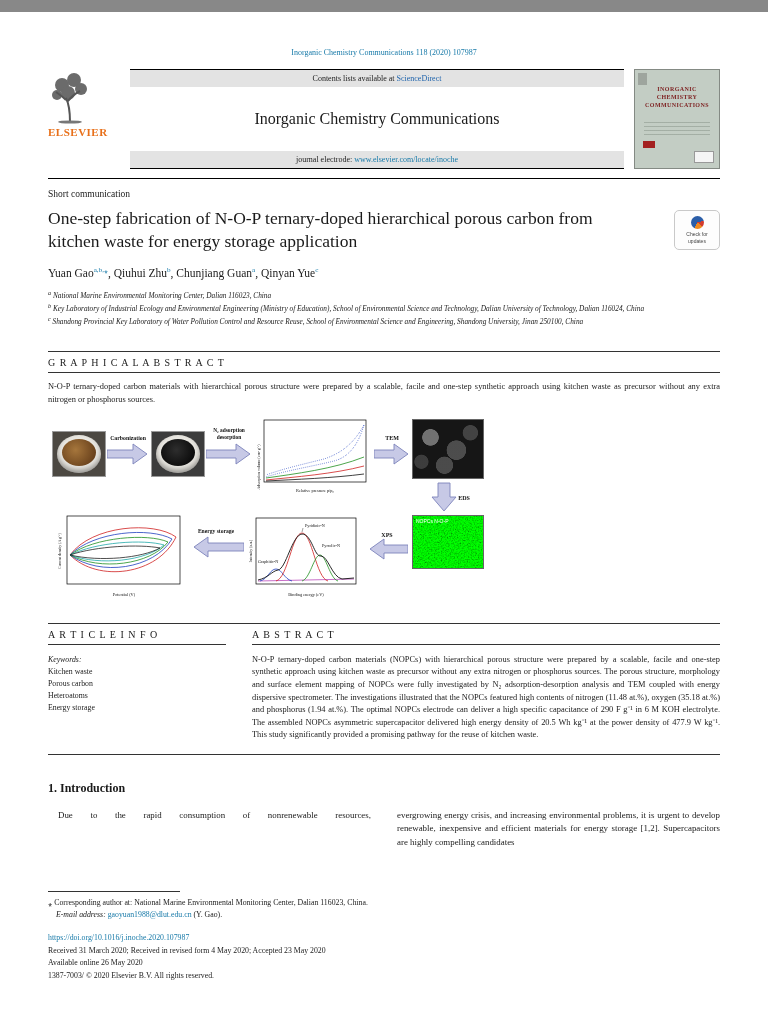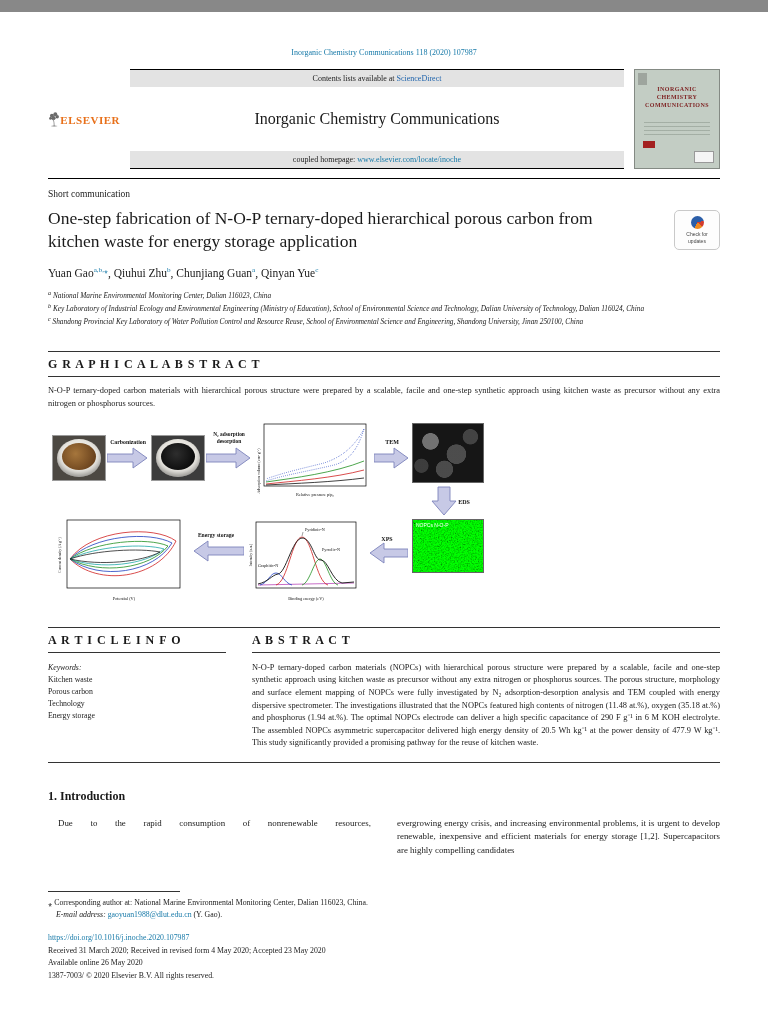--- a/index.html
+++ b/index.html
@@ -11,21 +11,21 @@
   }
   .content { padding:0 48px; }
   .rule { border:none; border-top:0.8px solid #333; }
   .rule-thick { border:none; border-top:1.6px solid #000; margin-top:9px; }
   .link-teal { color:#1679a8; text-decoration:none; cursor:pointer; }
   .link-blue { color:#1e63ac; text-decoration:none; cursor:pointer; }
 
   .citation { margin-top:36px; text-align:center; font-size:8px; color:#1679a8; }
 
   .masthead { display:flex; gap:10px; height:100px; margin-top:12px; align-items:stretch; }
-  .elsevier { width:72px; display:flex; flex-direction:row; align-items:center; }
+  .elsevier { width:72px; display:flex; flex-direction:column; }
   .elsevier-word { color:#e8701a; font-size:11px; font-weight:bold; letter-spacing:0.5px; margin-top:1px; }
   .mast-box { flex:1; border-top:1.4px solid #000; border-bottom:1.4px solid #000; display:flex; flex-direction:column; }
   .band { background:#e3e3e3; text-align:center; font-size:8px; padding:4px 0; color:#222; }
   .band-title { flex:1; display:flex; align-items:center; justify-content:center; font-size:16px; background:#fff; }
   .cover { width:86px; position:relative; background:#c3cdc4; border:1px solid #848a84; overflow:hidden; }
   .cover-logo { position:absolute; top:3px; left:3px; width:9px; height:12px; background:#8a8f8a; opacity:.65; }
   .cover-title { margin-top:15px; padding:0 5px; text-align:center; color:#7d1f1f; font-weight:bold; font-size:6px; letter-spacing:.4px; line-height:1.35; }
   .cover-text-lines { position:absolute; left:9px; right:9px; bottom:32px; height:14px; background:repeating-linear-gradient(#96a197 0 1px, transparent 1px 4px); opacity:.7; }
   .cover-red { position:absolute; left:8px; bottom:20px; width:12px; height:7px; background:#a32020; }
   .cover-bar { position:absolute; right:5px; bottom:5px; width:20px; height:12px; background:#f5f5f5; border:0.5px solid #999; }
@@ -36,21 +36,21 @@
   .badge { position:absolute; right:0; top:3px; width:46px; height:40px; border:1px solid #c9c9c9; border-radius:5px; background:#fdfdfd; display:flex; flex-direction:column; align-items:center; justify-content:center; gap:2px; }
   .badge-disc { width:13px; height:13px; border-radius:50%; background:conic-gradient(from 210deg, #2b5ea8 0 62%, #d23b2e 62% 78%, #ef8a1f 78% 100%); }
   .badge-text { font-size:5px; color:#444; text-align:center; line-height:1.25; font-family:"Liberation Sans", sans-serif; }
 
   .authors { margin-top:12px; font-size:11.5px; }
   .authors sup { font-size:62%; }
   .sup-teal { color:#1679a8; }
   .affils { margin-top:10px; font-size:7.3px; font-style:italic; line-height:1.55; }
 
   .ga { margin-top:24px; }
-  .ga-heading, .col-heading { font-size:12px; letter-spacing:1px; padding:5px 0 4px;font-weight:bold; }
+  .ga-heading, .col-heading { font-size:10px; letter-spacing:1px; padding:5px 0 4px; }
   .ga-text { margin-top:8px; font-size:8.4px; text-align:justify; line-height:1.5; }
 
   .fig { position:relative; width:436px; height:192px; margin:10px 0 4px 4px; }
   .fig > * { position:absolute; }
   .photo { background:#4c4842; border:1px solid #9a9a9a; overflow:hidden; }
   .photo1 { left:0; top:14px; width:54px; height:46px; }
   .photo2 { left:99px; top:14px; width:54px; height:46px; background:#3c3c3c; }
   .bowl { position:absolute; left:50%; top:50%; transform:translate(-50%,-50%); width:44px; height:38px; background:#e9e7e1; border-radius:50%; box-shadow:inset 0 -3px 5px rgba(0,0,0,.35); }
   .bowl-inner { position:absolute; left:5px; top:4px; right:5px; bottom:7px; border-radius:50%; }
   .food-waste { background:radial-gradient(circle at 40% 40%, #a6763c, #6b431d 75%); }
@@ -116,21 +116,21 @@
         <div class="elsevier-word">ELSEVIER</div>
       </div>
 
       <div class="mast-box">
         <div class="band">
           <span>Contents lists available at</span>
           <a class="link-blue">ScienceDirect</a>
         </div>
         <div class="band-title">Inorganic Chemistry Communications</div>
         <div class="band">
-          <span>coupled homepage:</span>
+          <span>journal electrode:</span>
           <a class="link-teal">www.elsevier.com/locate/inoche</a>
         </div>
       </div>
 
       <div class="cover">
         <div class="cover-logo"></div>
         <div class="cover-title">INORGANIC CHEMISTRY COMMUNICATIONS</div>
         <div class="cover-text-lines"></div>
         <div class="cover-red"></div>
         <div class="cover-bar"></div>
@@ -271,21 +271,21 @@
 
     <hr class="rule" style="margin-top:14px;">
 
     <div class="info-abs">
       <div class="col-info">
         <div class="col-heading">A R T I C L E   I N F O</div>
         <div class="keywords">
           <div class="kw-label">Keywords:</div>
           <div>Kitchen waste</div>
           <div>Porous carbon</div>
-          <div>Technology</div>
+          <div>Heteroatoms</div>
           <div>Energy storage</div>
         </div>
       </div>
       <div class="col-abs">
         <div class="col-heading">A B S T R A C T</div>
         <div class="abs-text">N-O-P ternary-doped carbon materials (NOPCs) with hierarchical porous structure were prepared by a scalable, facile and one-step synthetic approach using kitchen waste as precursor without any extra nitrogen or phosphorus sources. The porous structure, morphology and surface element mapping of NOPCs were fully investigated by N₂ adsorption-desorption analysis and TEM coupled with energy dispersive spectrometer. The investigations illustrated that the NOPCs featured high contents of nitrogen (11.48 at.%), oxygen (35.18 at.%) and phosphorus (1.94 at.%). The optimal NOPCs electrode can deliver a high specific capacitance of 290 F g⁻¹ in 6 M KOH electrolyte. The assembled NOPCs asymmetric supercapacitor delivered high energy density of 20.5 Wh kg⁻¹ at the power density of 477.9 W kg⁻¹. This study significantly provided a promising pathway for the reuse of kitchen waste.</div>
       </div>
     </div>
 
     <hr class="rule" style="margin-top:12px;">

